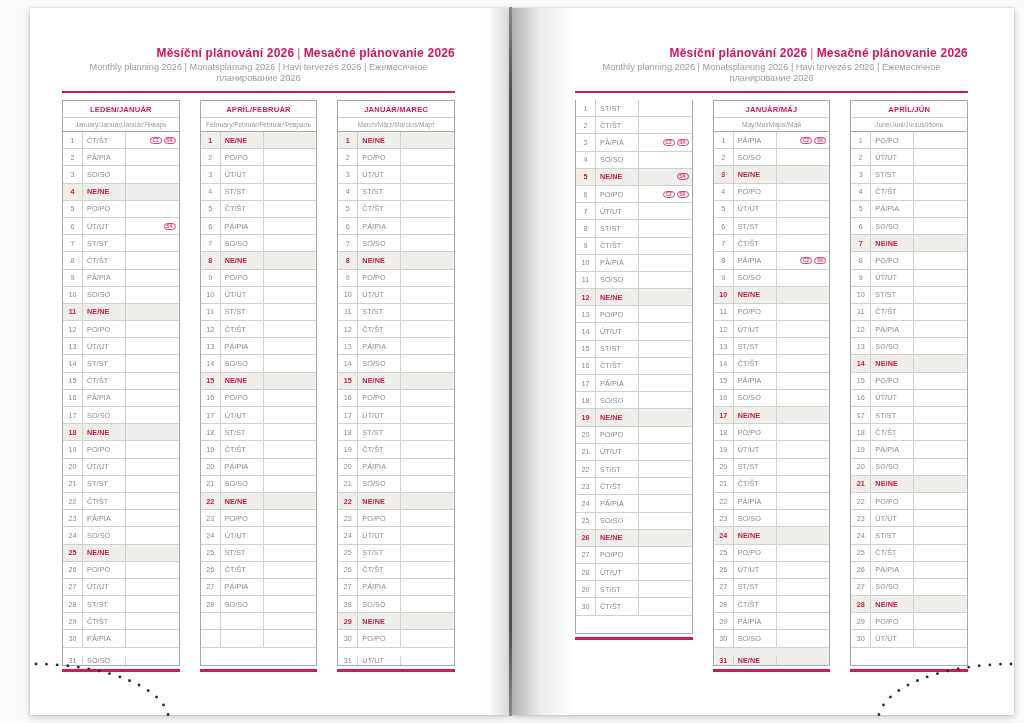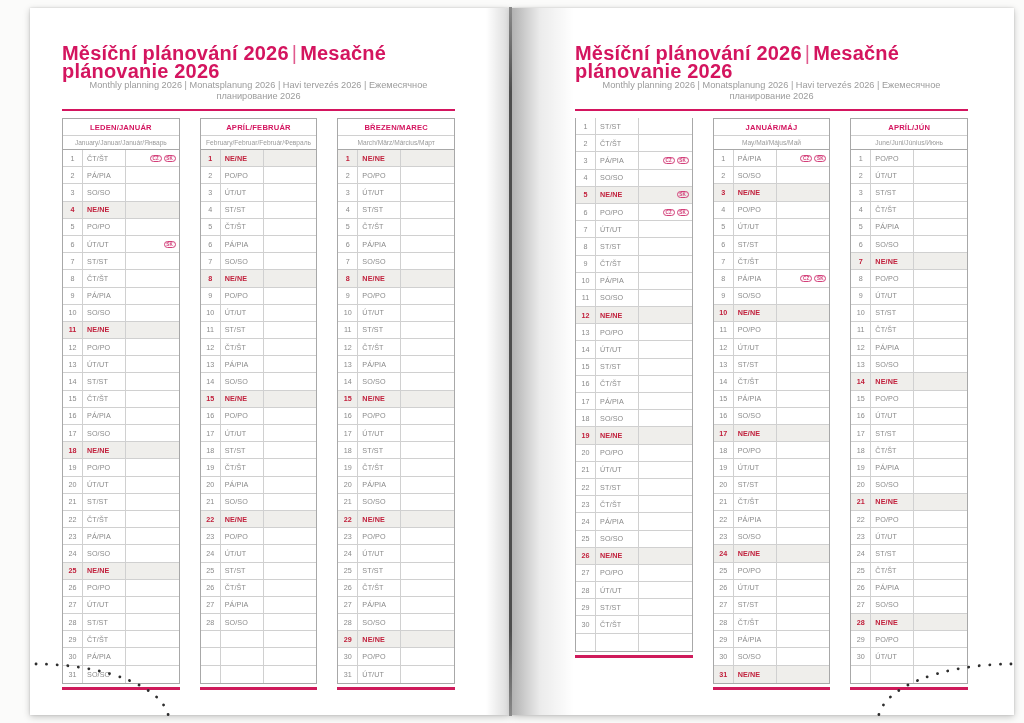--- a/index.html
+++ b/index.html
@@ -24,34 +24,34 @@
         background:linear-gradient(to right, rgba(0,0,0,0), rgba(0,0,0,0.15));pointer-events:none;}
   .page.right::before{content:"";position:absolute;top:0;left:0;bottom:0;width:62px;
         background:linear-gradient(to right, rgba(0,0,0,0.30), rgba(0,0,0,0.08) 45%, rgba(0,0,0,0) 100%);pointer-events:none;}
   .spine{position:absolute;left:509px;top:7px;width:3px;height:709px;
         background:linear-gradient(to bottom,#8a8a8a,#4d4d4d 12%,#4d4d4d 88%,#8a8a8a);}
 
   .page-inner{position:absolute;top:36px;}
   .page.left  .page-inner{left:32px;width:393px;}
   .page.right .page-inner{left:63px;width:393px;}
 
-  .doc-title{text-align:left;color:var(--pink);font-size:20px;font-weight:bold;letter-spacing:0.2px;line-height:18px;}
+  .doc-title{text-align:right;color:var(--pink);font-size:12px;font-weight:bold;letter-spacing:0.2px;line-height:18px;}
   .doc-title .sep{font-weight:normal;opacity:0.7;padding:0 3px;}
   .doc-subtitle{text-align:center;color:#9b9b9b;font-size:9.2px;line-height:11px;}
   .doc-rule{height:2px;background:var(--pink);margin-top:7px;}
 
   .cols{display:flex;gap:20px;margin-top:7px;}
   .month-col{width:125px;}
   .month-header{border:1px solid var(--outer);text-align:center;background:#fff;}
   .month-name{font-size:7.6px;font-weight:bold;color:var(--pink);padding:4px 0 3px;border-bottom:1px solid var(--grid);letter-spacing:0.2px;}
   .month-sub{font-size:6.6px;color:#9b9b9b;padding:3px 0;}
 
   .month-table{border:1px solid var(--outer);border-top:none;background:#fff;}
   .mrow{display:flex;height:17.2px;border-bottom:1px solid var(--grid);background:#fff;}
-  .mrow:last-child{border-bottom:none;}
+  .mrow:last-child{border-bottom:none;align-items:flex-end;}
   .mrow.hl{background:var(--hlbg);}
   .c-num{width:20px;border-right:1px solid var(--grid);font-size:7.2px;color:var(--graytx);
          display:flex;align-items:center;justify-content:center;}
   .c-day{width:43px;border-right:1px solid var(--grid);font-size:7.2px;color:var(--graytx);
          display:flex;align-items:center;padding-left:4px;letter-spacing:0.1px;}
   .c-note{flex:1;display:flex;align-items:center;justify-content:flex-end;gap:2px;padding-right:3px;}
   .mrow.hl .c-num,.mrow.hl .c-day{color:var(--red);font-weight:bold;}
 
   .badge{border:1px solid #d3407a;color:#d3407a;border-radius:5px;font-size:4.6px;font-weight:bold;
          height:7px;min-width:12px;display:flex;align-items:center;justify-content:center;
@@ -402,21 +402,21 @@
               <div class="mrow">
                 <div class="c-num"></div>
                 <div class="c-day"></div>
                 <div class="c-note"></div>
               </div>
             </div>
             <div class="bottom-bar"></div>
           </div>
           <div class="month-col">
             <div class="month-header">
-              <div class="month-name">BŘEZEN/MAREC</div>
+              <div class="month-name">JANUÁR/MAREC</div>
               <div class="month-sub">March/März/Március/Март</div>
             </div>
             <div class="month-table">
               <div class="mrow hl">
                 <div class="c-num">1</div>
                 <div class="c-day">NE/NE</div>
                 <div class="c-note"></div>
               </div>
               <div class="mrow">
                 <div class="c-num">2</div>

